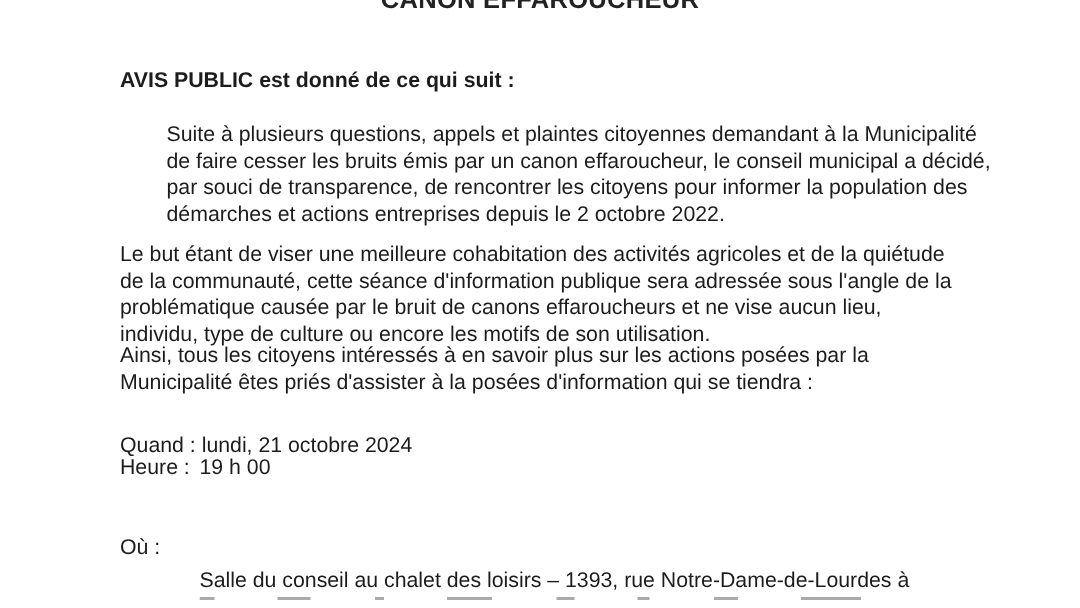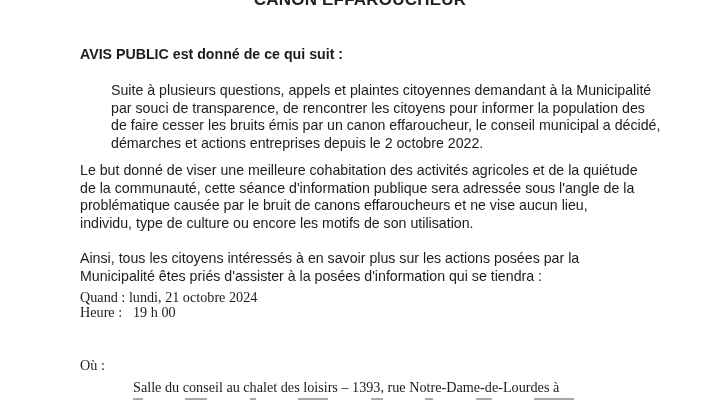--- a/index.html
+++ b/index.html
@@ -40,28 +40,27 @@
       line-height: 17.6px;
       white-space: nowrap;
     }
     .line { display: block; }
     .avis {
       top: 46px;
       font-weight: bold;
     }
     .p1 { top: 82px; margin-left: 31px; }
     .p2 { top: 162px; }
-    .p3 { top: 250px; }
+    .p3 { top: 229px; }
     .info-row {
       position: absolute;
       left: 80px;
       font-size: 14.2px;
       line-height: 17.6px;
       white-space: nowrap;
-      font-family: Liberation Serif, serif;
     }
     .quand { top: 289px; }
     .heure { top: 304px; }
     .heure .value { position: absolute; left: 53px; }
     .ou { top: 357px; }
     .ou .label { position: absolute; left: 0; }
     .ou .value { position: absolute; left: 53px; margin-top: 22px; }
     .cutoff {
       position: absolute;
       left: 133px;
@@ -83,27 +82,27 @@
 <body>
 
 <div class="page">
 
   <div class="title">CANON EFFAROUCHEUR</div>
 
   <div class="block avis">AVIS PUBLIC est donné de ce qui suit :</div>
 
   <div class="block p1">
     <span class="line">Suite à plusieurs questions, appels et plaintes citoyennes demandant à la Municipalité</span>
+    <span class="line">de faire cesser les bruits émis par un canon effaroucheur, le conseil municipal a décidé,</span>
     <span class="line">par souci de transparence, de rencontrer les citoyens pour informer la population des</span>
-    <span class="line">de faire cesser les bruits émis par un canon effaroucheur, le conseil municipal a décidé,</span>
     <span class="line">démarches et actions entreprises depuis le 2 octobre 2022.</span>
   </div>
 
   <div class="block p2">
-    <span class="line">Le but donné de viser une meilleure cohabitation des activités agricoles et de la quiétude</span>
+    <span class="line">Le but étant de viser une meilleure cohabitation des activités agricoles et de la quiétude</span>
     <span class="line">de la communauté, cette séance d'information publique sera adressée sous l'angle de la</span>
     <span class="line">problématique causée par le bruit de canons effaroucheurs et ne vise aucun lieu,</span>
     <span class="line">individu, type de culture ou encore les motifs de son utilisation.</span>
   </div>
 
   <div class="block p3">
     <span class="line">Ainsi, tous les citoyens intéressés à en savoir plus sur les actions posées par la</span>
     <span class="line">Municipalité êtes priés d'assister à la posées d'information qui se tiendra :</span>
   </div>
 

